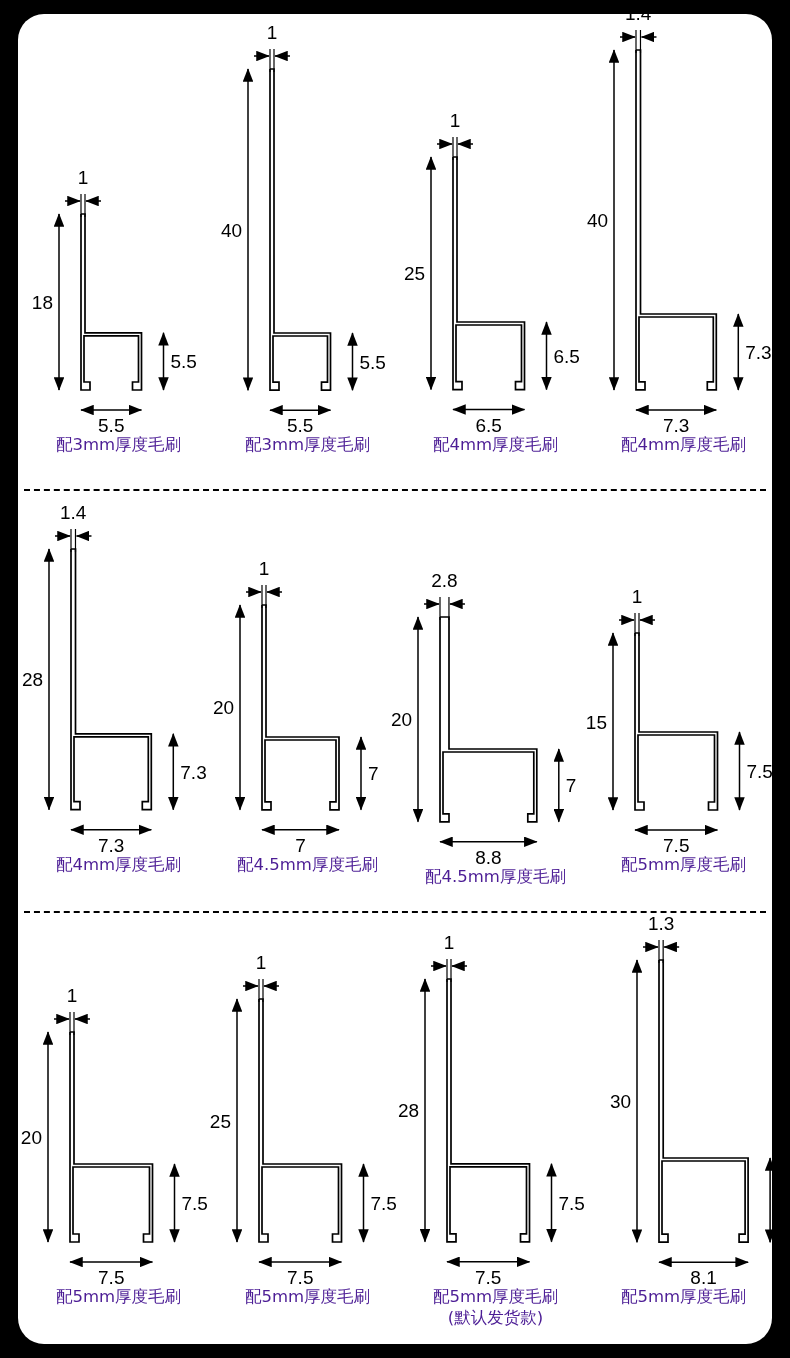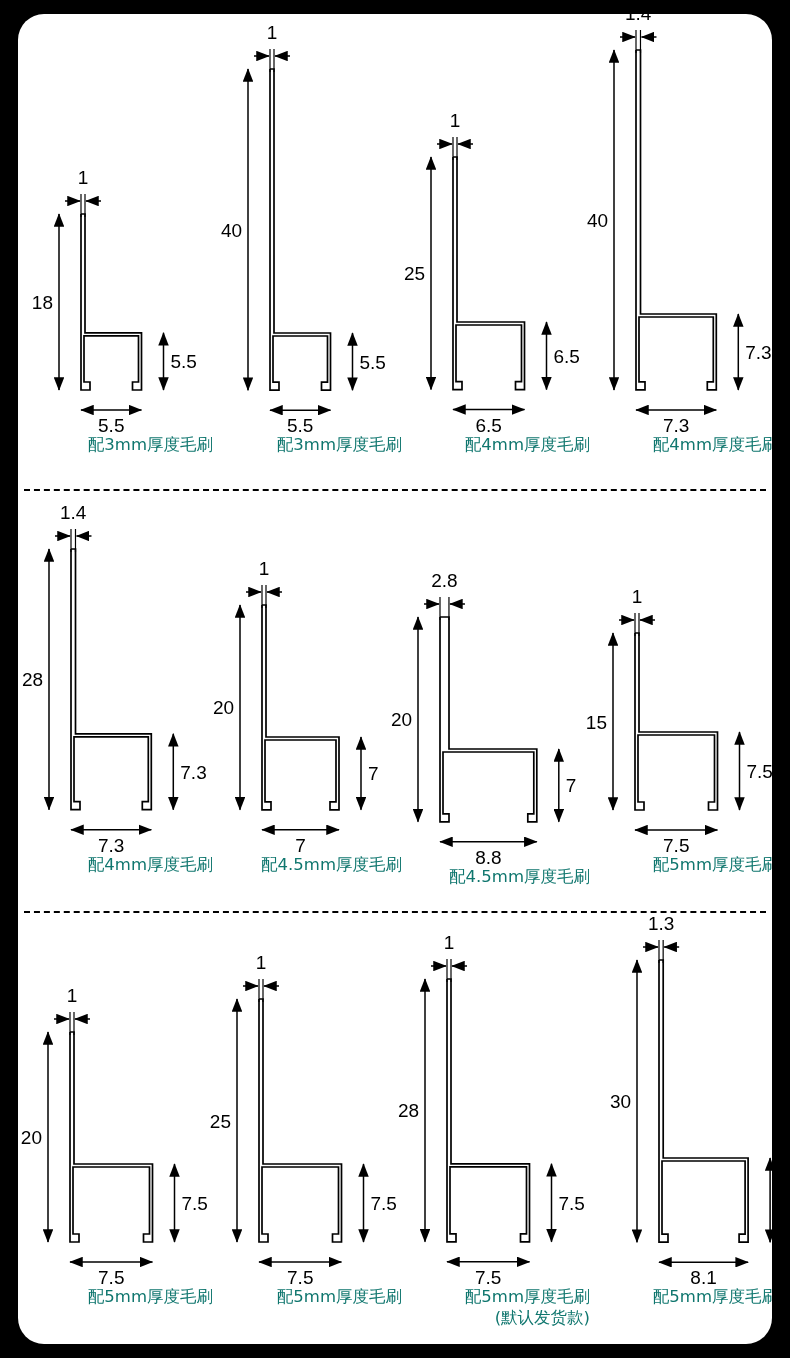--- a/index.html
+++ b/index.html
@@ -45,24 +45,24 @@
   }
   .fig {
     position: absolute;
     left: 0;
     width: 189px;
   }
   .caption {
     position: absolute;
     left: 0;
     width: 189px;
-    text-align: right;
+    text-align: center;
     font-size: 16.5px;
     line-height: 21px;
-    color: #0f766e;
+    color: #4c1d95;
     white-space: pre-line;
     font-family: "DejaVu Sans", "Liberation Sans", sans-serif;
   }
   svg { display: block; overflow: visible; }
   svg text {
     font-family: "Liberation Sans", "DejaVu Sans", sans-serif;
     font-size: 19px;
     fill: #000;
   }
 </style>

